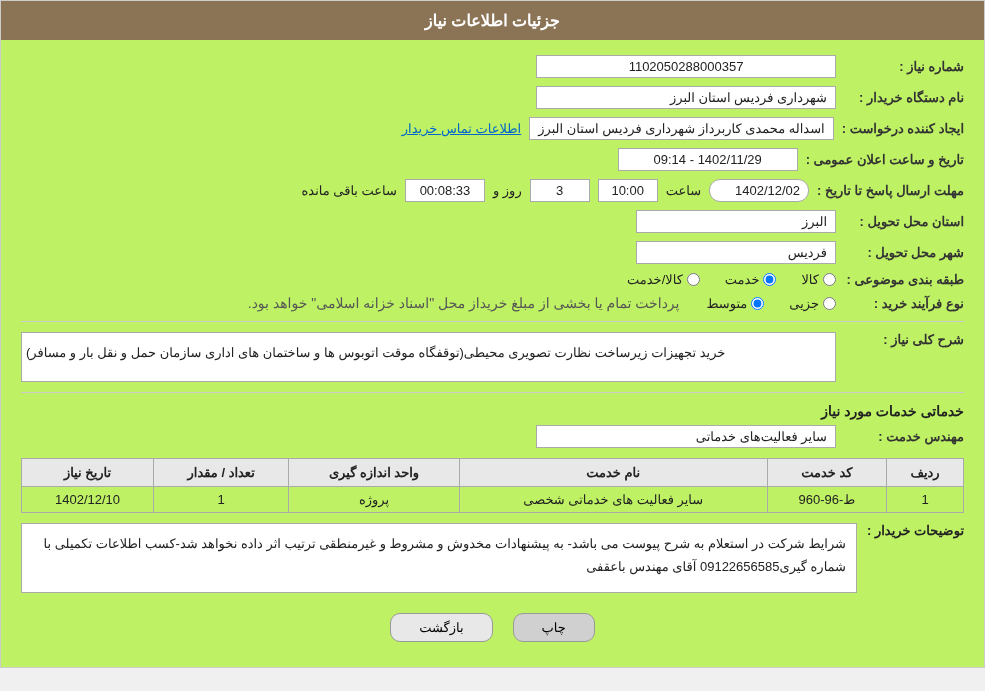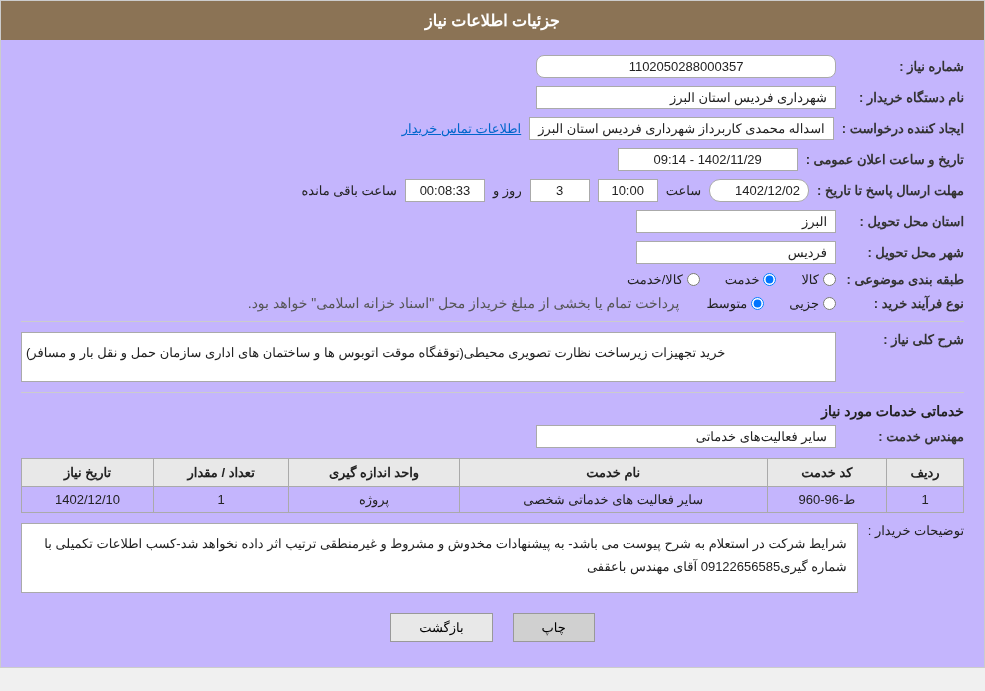--- a/index.html
+++ b/index.html
@@ -6,21 +6,21 @@
     body {
       font-family: Tahoma, Arial, sans-serif;
       font-size: 13px;
       background: #f0f0f0;
       direction: rtl;
       color: #222;
     }
     .page-wrapper {
       max-width: 985px;
       margin: 0 auto;
-      background: #c4b5fd;
+      background: #bef264;
       border: 1px solid #ccc;
     }
     .header-bar {
       background: #8B7355;
       color: #fff;
       text-align: center;
       padding: 10px 0;
       font-size: 16px;
       font-weight: bold;
     }
@@ -108,21 +108,21 @@
     .notes-box {
       border: 1px solid #aaa;
       padding: 8px 10px;
       background: #fff;
       min-height: 70px;
       text-align: right;
       line-height: 1.8;
       direction: rtl;
     }
     .notes-label {
-      font-weight: normal;
+      font-weight: bold;
       min-width: 90px;
       text-align: right;
     }
     .notes-row {
       display: flex;
       gap: 10px;
       align-items: flex-start;
       margin-top: 10px;
     }
     .button-row {
@@ -132,21 +132,21 @@
       margin-top: 20px;
       margin-bottom: 10px;
     }
     .btn {
       padding: 6px 28px;
       border: 1px solid #999;
       background: #e8e8e8;
       cursor: pointer;
       font-size: 13px;
       font-family: Tahoma, Arial, sans-serif;
-      border-radius: 0;
+      border-radius: 10px;
     }
     .btn-print {
       background: #d0d0d0;
     }
     .service-info-title {
       font-weight: bold;
       font-size: 14px;
       margin: 10px 0 6px 0;
     }
     .small-box {
@@ -158,21 +158,21 @@
 
 <div class="page-wrapper">
   <div class="header-bar">
     <span>جزئیات اطلاعات نیاز</span>
   </div>
 
   <div class="content">
 
     <div class="info-row">
       <span class="label">شماره نیاز :</span>
-      <span class="value-box value-box-wide" style="text-align:center;border-radius:8px;">1102050288000357</span>
+      <span class="value-box value-box-wide" style="text-align:center;">1102050288000357</span>
     </div>
 
     <div class="info-row">
       <span class="label">نام دستگاه خریدار :</span>
       <span class="value-box value-box-wide">شهرداری فردیس استان البرز</span>
     </div>
 
     <div class="info-row">
       <span class="label">ایجاد کننده درخواست :</span>
       <span class="value-box value-box-wide">اسداله محمدی کاربرداز شهرداری فردیس استان البرز</span>

